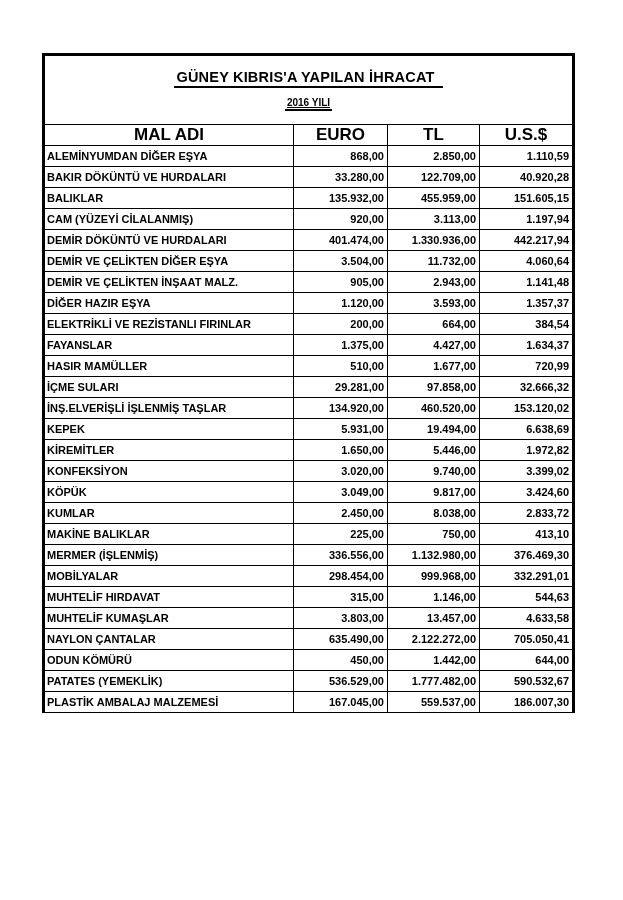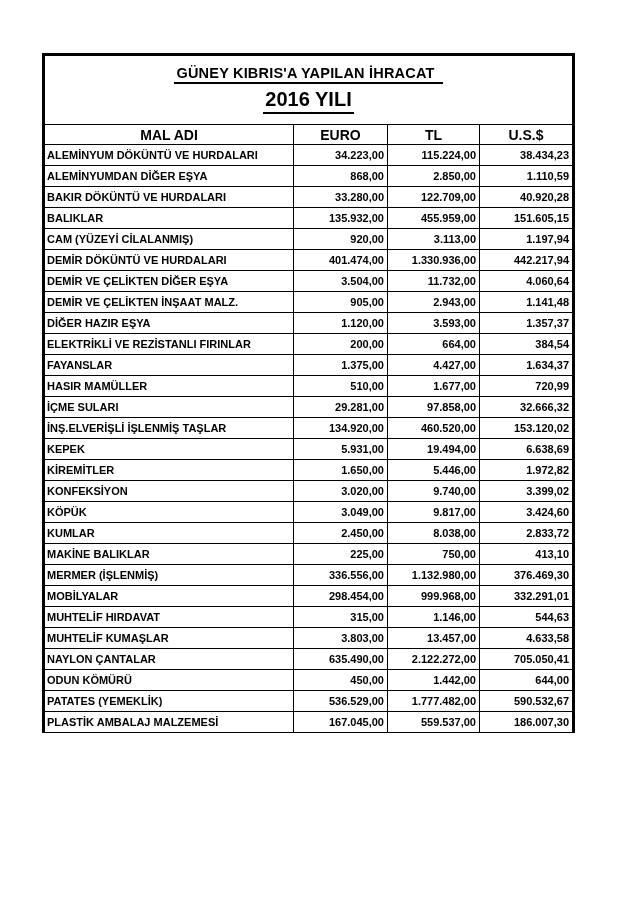--- a/index.html
+++ b/index.html
@@ -52,27 +52,28 @@
     font-size: 14.5px;
     letter-spacing: 0.2px;
     border-bottom: 2px solid #000000;
     padding: 0 8px 1px 2px;
   }
   .doc-subtitle {
     margin-top: 4px;
   }
   .doc-subtitle span {
     display: inline-block;
-    font-size: 20px;
+    font-size: 10px;
     border-bottom: 2px solid #000000;
     padding: 0 2px 1px 2px;
+    text-decoration: underline;
   }
   tr.head-row th {
     height: 19px;
-    font-size: 14px;
+    font-size: 17px;
     text-align: center;
     vertical-align: middle;
     padding: 0 2px;
   }
   tbody td {
     height: 20px;
     line-height: 20px;
     font-size: 11px;
     vertical-align: middle;
   }
@@ -109,26 +110,20 @@
       </tr>
       <tr class="head-row">
         <th>MAL ADI</th>
         <th>EURO</th>
         <th>TL</th>
         <th>U.S.$</th>
       </tr>
     </thead>
     <tbody id="table-body">
         <tr>
-          <td class="cell-name">ALEMİNYUM DÖKÜNTÜ VE HURDALARI</td>
-          <td class="cell-num">34.223,00</td>
-          <td class="cell-num">115.224,00</td>
-          <td class="cell-num">38.434,23</td>
-        </tr>
-        <tr>
           <td class="cell-name">ALEMİNYUMDAN DİĞER EŞYA</td>
           <td class="cell-num">868,00</td>
           <td class="cell-num">2.850,00</td>
           <td class="cell-num">1.110,59</td>
         </tr>
         <tr>
           <td class="cell-name">BAKIR DÖKÜNTÜ VE HURDALARI</td>
           <td class="cell-num">33.280,00</td>
           <td class="cell-num">122.709,00</td>
           <td class="cell-num">40.920,28</td>

